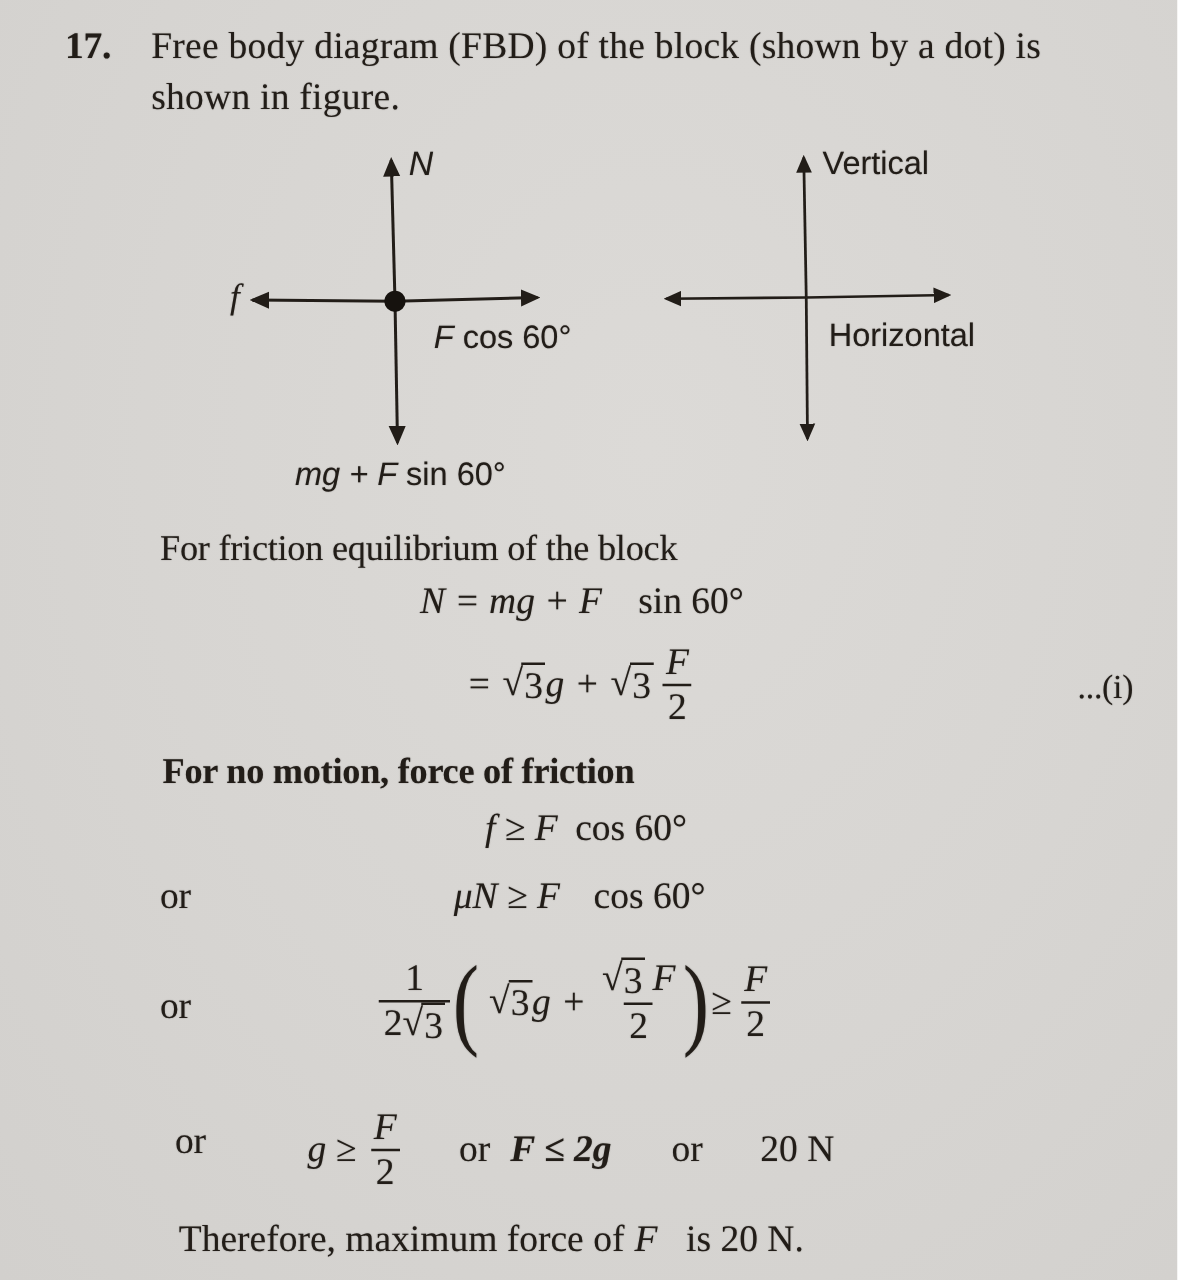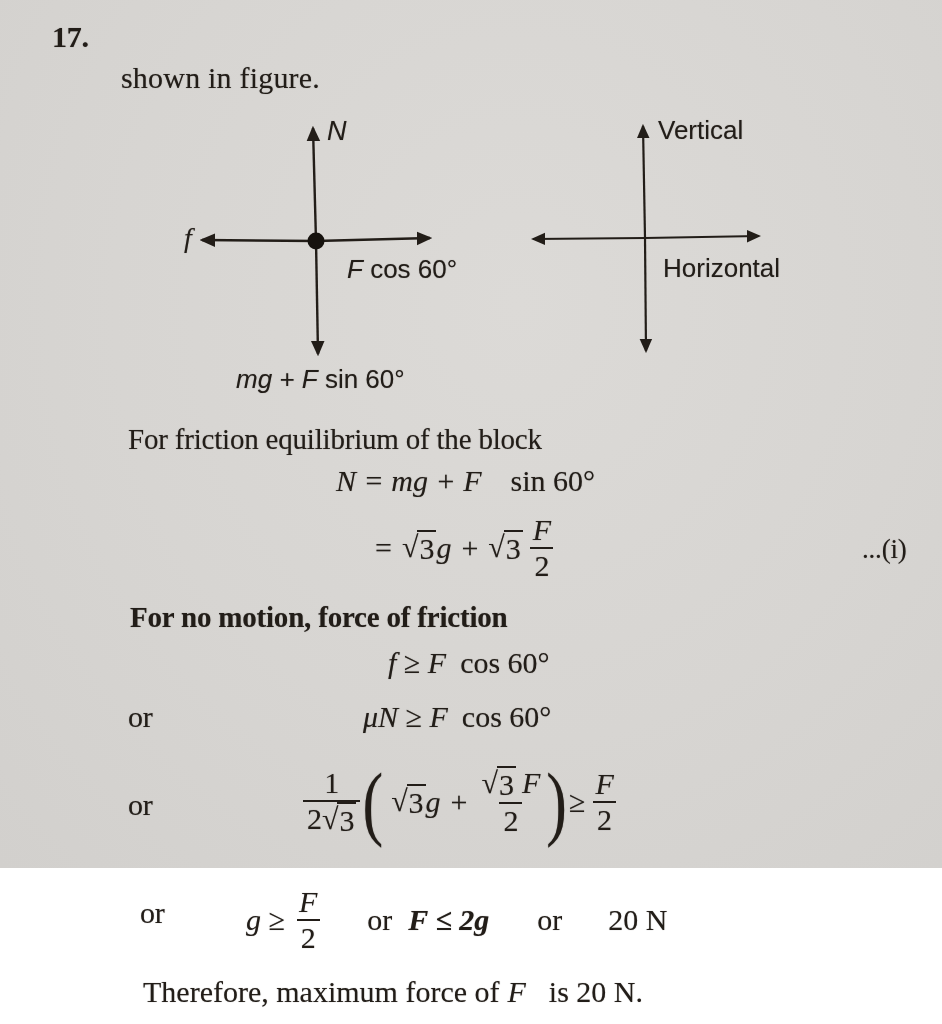--- a/index.html
+++ b/index.html
@@ -3,21 +3,21 @@
 <meta charset="utf-8">
 <style>
   * { margin:0; padding:0; box-sizing:border-box; }
   html,body { width:942px; height:1024px; }
   body{
     font-family:"Liberation Serif", serif;
     color:#221d18;
     overflow:hidden;
   }
   .page{
-    position:relative; width:942px; height:868px;
+    position:relative; width:942px; height:1024px;
     background: radial-gradient(ellipse at 55% 35%, #dcdad7 0%, #d7d5d2 55%, #d2d0cd 100%);
   }
   .t{
     position:absolute; font-size:30px; letter-spacing:-0.2px; white-space:nowrap;
     text-shadow:0 0 1px rgba(34,29,24,0.45);
   }
   .bold{ font-weight:bold; }
   .ital{ font-style:italic; }
 
   
@@ -41,20 +41,21 @@
     position:absolute; font-family:"Liberation Sans", sans-serif; font-size:26px;
     white-space:nowrap; text-shadow:0 0 1px rgba(34,29,24,0.4);
   }
 </style>
 </head>
 <body>
 
 <div class="page">
 
   <span class="t bold" style="left:52px; top:20px;">17.</span>
+  <span class="t" style="left:121px; top:20px; letter-spacing:0.2px;">Free body diagram (FBD) of the block (shown by a dot) is</span>
   <span class="t" style="left:121px; top:61px; letter-spacing:0.2px;">shown in figure.</span>
 
   <div class="diagram" style="left:180px; top:108px; width:310px; height:300px;">
     <svg width="310" height="300" viewBox="0 0 310 300">
       <defs>
         <marker id="ah" viewBox="0 0 10 10" refX="8.5" refY="5" markerWidth="6.5" markerHeight="6.5" orient="auto-start-reverse">
           <path d="M0,0.6 L10,5 L0,9.4 z" fill="#221d18"></path>
         </marker>
       </defs>
       <g stroke="#221d18" stroke-width="2.4" fill="none">
@@ -111,21 +112,21 @@
   <span class="t" style="left:862px; top:534px; font-size:27px;">...(i)</span>
 
   <span class="t" style="left:130px; top:601px; font-size:29px;font-weight:bold;">For no motion, force of friction</span>
 
   <div class="eqrow" style="left:388px; top:646px;">
     <span class="ital">f ≥ F</span>
     <span class="gap14">cos 60°</span>
   </div>
 
   <span class="t" style="left:128px; top:700px;">or</span>
-  <div class="eqrow" style="left:363px; top:700px;">
+  <div class="eqrow" style="left:363px; top:700px;gap:13px;">
     <span class="ital">μN ≥ F</span>
     <span class="gap14">cos 60°</span>
   </div>
 
   <span class="t" style="left:128px; top:788px;">or</span>
   <div class="eqrow" style="left:303px; top:752px; height:100px;">
     <span class="frac">
       <span class="num">1</span>
       <span class="den"><span>2</span><span class="sqrt">
             <span class="sgn">√</span>

